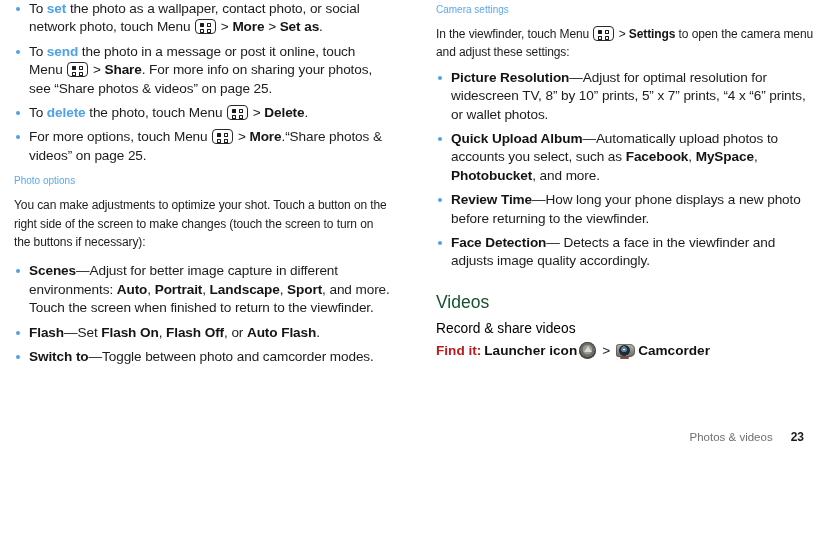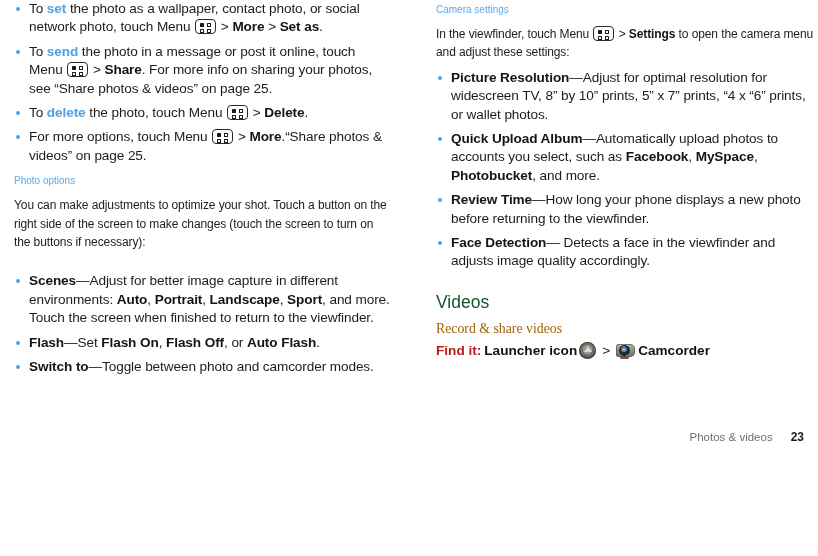--- a/index.html
+++ b/index.html
@@ -75,24 +75,23 @@
   .h-big {
     font-size: 17.5px;
     line-height: 23px;
     color: #14532d;
     font-weight: normal;
     margin: 0 0 5px 0;
   }
   .h-sub {
     font-size: 13.8px;
     line-height: 19px;
-    color: #a16207;
+    color: #000000;
     font-weight: normal;
     margin: 0 0 3px 0;
-    font-family: Liberation Serif, serif;
   }
 
   
   .menu-key {
     display: inline-block;
     vertical-align: -3px;
     width: 21px;
     height: 15px;
     border: 1.3px solid #2a2a2a;
     border-radius: 4px;
@@ -212,21 +211,21 @@
         <li><span class="dot"></span><span>To </span><span class="lightblue">set</span><span> the photo as a wallpaper, contact photo, or social network photo, touch Menu </span><span class="menu-key"><i></i><i></i><i></i><i></i></span><span> &gt; </span><span class="b">More</span><span> &gt; </span><span class="b">Set as</span><span>.</span></li>
         <li><span class="dot"></span><span>To </span><span class="lightblue">send</span><span> the photo in a message or post it online, touch Menu </span><span class="menu-key"><i></i><i></i><i></i><i></i></span><span> &gt; </span><span class="b">Share</span><span>. For more info on sharing your photos, see “Share photos &amp; videos” on page 25.</span></li>
         <li><span class="dot"></span><span>To </span><span class="lightblue">delete</span><span> the photo, touch Menu </span><span class="menu-key"><i></i><i></i><i></i><i></i></span><span> &gt; </span><span class="b">Delete</span><span>.</span></li>
         <li><span class="dot"></span><span>For more options, touch Menu </span><span class="menu-key"><i></i><i></i><i></i><i></i></span><span> &gt; </span><span class="b">More</span><span>.“Share photos &amp; videos” on page 25.</span></li>
       </ul>
 
     <h2 class="h-section">Photo options</h2>
 
     <p class="para">You can make adjustments to optimize your shot. Touch a button on the right side of the screen to make changes (touch the screen to turn on the buttons if necessary):</p>
 
-    <ul class="blist" style="margin-top:21px" id="photo-options-list">
+    <ul class="blist" style="margin-top:11px" id="photo-options-list">
         <li><span class="dot"></span><span class="b">Scenes</span><span>—Adjust for better image capture in different environments: </span><span class="b">Auto</span><span>, </span><span class="b">Portrait</span><span>, </span><span class="b">Landscape</span><span>, </span><span class="b">Sport</span><span>, and more. Touch the screen when finished to return to the viewfinder.</span></li>
         <li><span class="dot"></span><span class="b">Flash</span><span>—Set </span><span class="b">Flash On</span><span>, </span><span class="b">Flash Off</span><span>, or </span><span class="b">Auto Flash</span><span>.</span></li>
         <li><span class="dot"></span><span class="b">Switch to</span><span>—Toggle between photo and camcorder modes.</span></li>
       </ul>
   </div>
 
   <div class="col col-right">
 
     <h2 class="h-section">Camera settings</h2>
 

